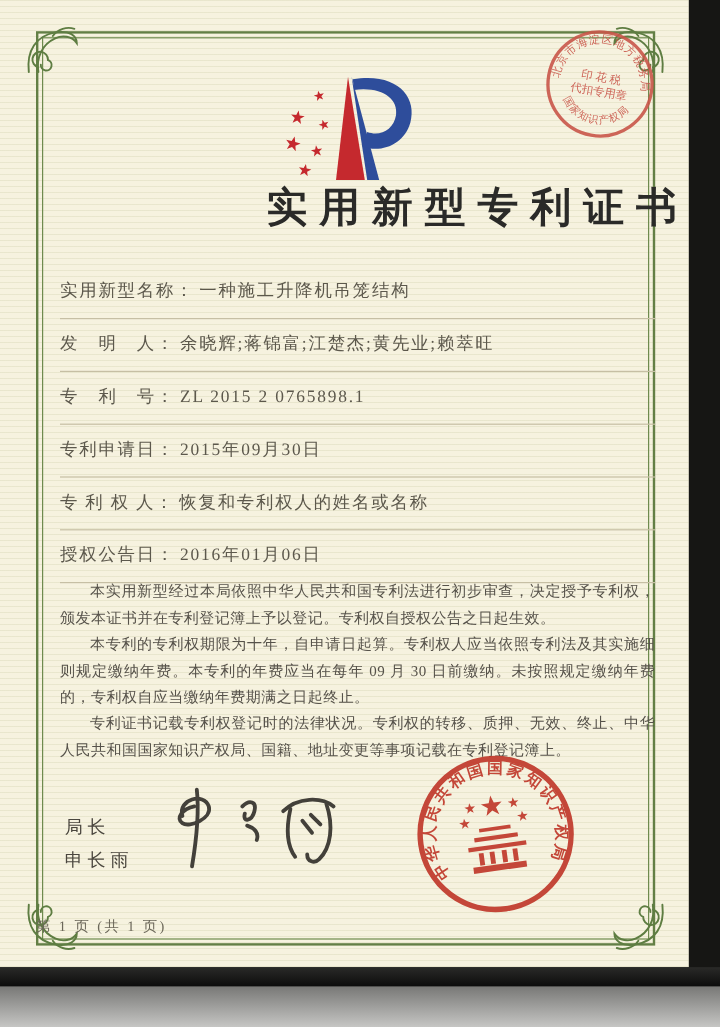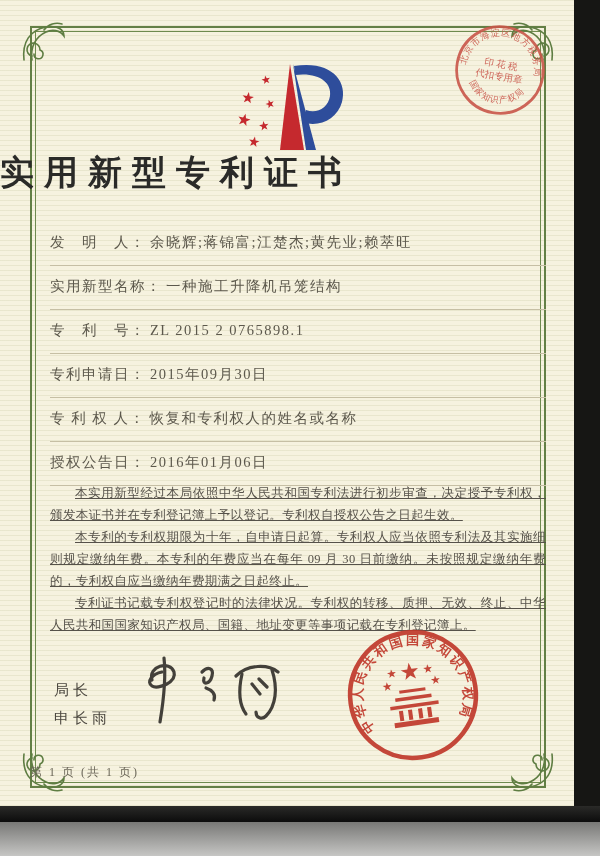--- a/index.html
+++ b/index.html
@@ -26,36 +26,36 @@
   .corner{position:absolute;width:46px;height:46px;}
   .corner svg{width:100%;height:100%;}
   .corner.tl{left:-12px;top:-12px;}
   .corner.tr{right:-12px;top:-12px;transform:scaleX(-1);}
   .corner.bl{left:-12px;bottom:-12px;transform:scaleY(-1);}
   .corner.br{right:-12px;bottom:-12px;transform:scale(-1,-1);}
   .cert-no{position:absolute;left:50px;top:52px;font-size:14px;letter-spacing:3px;color:#5f5b50;}
   .tax-stamp{position:absolute;left:448px;top:18px;width:104px;height:104px;transform:rotate(10deg);opacity:.9;}
   .logo{position:absolute;left:232px;top:58px;width:130px;height:96px;}
   .title{
-    position:absolute;left:0;top:150px;width:574px;text-align:left;
+    position:absolute;left:0;top:150px;width:574px;text-align:right;
     font-size:34px;font-weight:700;letter-spacing:10px;color:#2a2a28;
   }
   .fields{position:absolute;left:50px;top:222px;width:496px;}
   .field-row{
     height:44px;border-bottom:1px solid #c6bfa4;box-sizing:border-box;
     padding-top:11px;font-size:14.5px;letter-spacing:1.5px;color:#5c584c;
     white-space:nowrap;overflow:hidden;
   }
   .field-row .lbl{margin-right:4px;}
   .body-text{
     position:absolute;left:50px;top:482px;width:496px;
     font-size:12.5px;line-height:22px;letter-spacing:0.4px;color:#56524a;
     text-align:justify;
   }
-  .body-text p{margin:0;text-indent:2em;text-decoration:underline;}
+  .body-text p{margin:0;text-indent:2em;}
   .director{position:absolute;left:54px;top:676px;font-size:15px;letter-spacing:4px;color:#4a463e;line-height:28px;}
   .signature{position:absolute;left:118px;top:646px;width:190px;height:98px;}
   .big-seal{position:absolute;left:342px;top:624px;width:142px;height:142px;transform:rotate(-8deg);opacity:.92;z-index:4;}
   .seal-date{position:absolute;left:350px;top:727px;font-size:14px;letter-spacing:1px;color:#63493a;z-index:5;}
   .footer{position:absolute;left:30px;top:764px;width:516px;text-align:left;font-size:12px;letter-spacing:2px;color:#6b6759;}
 </style>
 </head>
 <body>
 
 <div class="photo">
@@ -128,24 +128,24 @@
         <path d="M58,6 L72,92 L48,92 Z" fill="#c5292e"></path>
         <path d="M61,6 L84,92 L74,92 Z" fill="#2e4d9b"></path>
         <path d="M62,8 C98,2 116,22 110,44 C105,62 86,70 70,64 L74,52 C85,56 96,50 98,38 C100,24 86,14 63,17 Z" fill="#2e4d9b"></path>
       </svg>
     </div>
 
     <div class="title">实用新型专利证书</div>
 
     <div class="fields">
       <div class="field-row">
+        <span class="lbl">实用新型名称：</span><span class="val">一种施工升降机吊笼结构</span>
+      </div>
+      <div class="field-row">
         <span class="lbl">发　明　人：</span><span class="val">余晓辉;蒋锦富;江楚杰;黄先业;赖萃旺</span>
-      </div>
-      <div class="field-row">
-        <span class="lbl">实用新型名称：</span><span class="val">一种施工升降机吊笼结构</span>
       </div>
       <div class="field-row">
         <span class="lbl">专　利　号：</span><span class="val">ZL 2015 2 0765898.1</span>
       </div>
       <div class="field-row">
         <span class="lbl">专利申请日：</span><span class="val">2015年09月30日</span>
       </div>
       <div class="field-row">
         <span class="lbl">专 利 权 人：</span><span class="val">恢复和专利权人的姓名或名称</span>
       </div>

